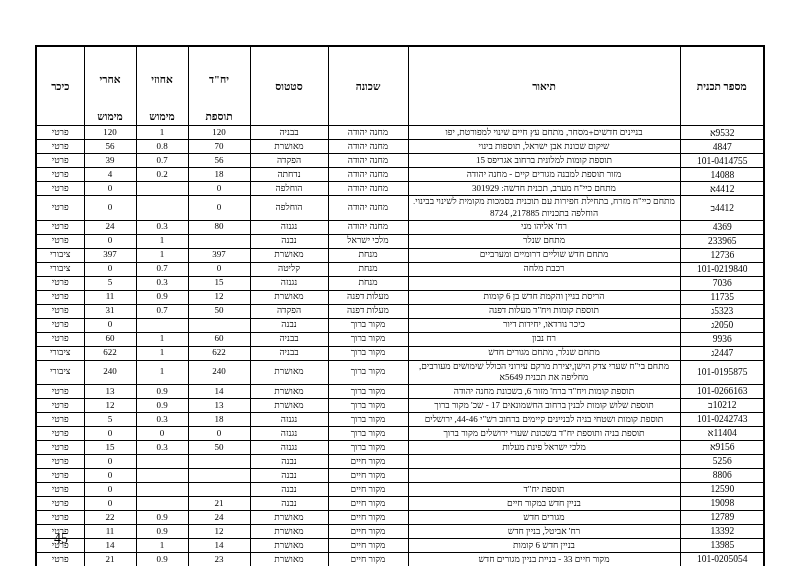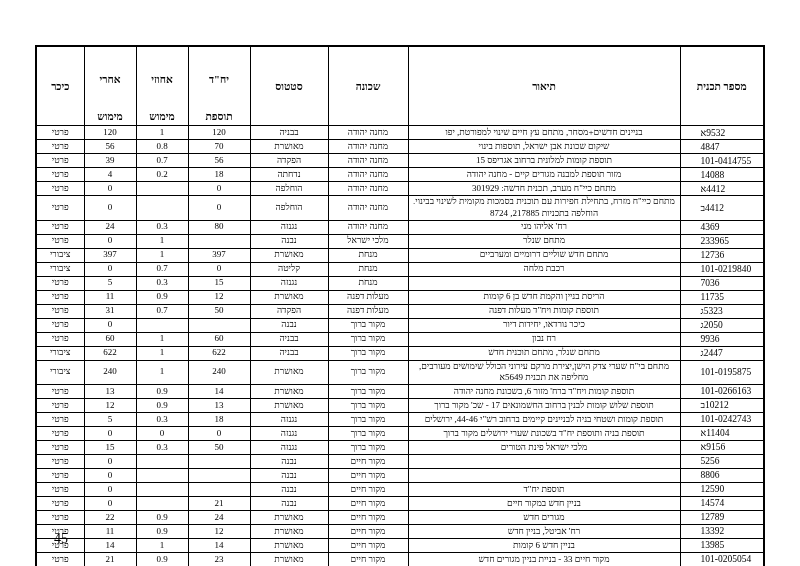--- a/index.html
+++ b/index.html
@@ -49,23 +49,23 @@
   }
   table.plans td {
     font-size: 9px;
     line-height: 1.3;
     height: 13px;
     text-align: center;
     white-space: normal;
     word-wrap: break-word;
   }
   table.plans td.col-plan {
-    text-align: left;
+    text-align: center;
     direction: rtl;
-    padding-left: 20px;
+    padding-left: 4px;
     font-size: 9.5px;
   }
   table.plans td.col-desc { text-align: center; }
   th .hline { display: block; margin-top: 24px; }
   .page-number {
     position: absolute;
     left: 54px;
     top: 531px;
     font-size: 14px;
     direction: ltr;
@@ -263,21 +263,21 @@
             <td class="col-desc">רח נבון</td>
             <td class="col-neighborhood">מקור ברוך</td>
             <td class="col-status">בבניה</td>
             <td class="col-units">60</td>
             <td class="col-pct">1</td>
             <td class="col-after">60</td>
             <td class="col-ownership">פרטי</td>
           </tr>
           <tr>
             <td class="col-plan">2447ג</td>
-            <td class="col-desc">מתחם שנלר, מתחם תוכנית חדש</td>
+            <td class="col-desc">מתחם שנלר, מתחם מגורים חדש</td>
             <td class="col-neighborhood">מקור ברוך</td>
             <td class="col-status">בבניה</td>
             <td class="col-units">622</td>
             <td class="col-pct">1</td>
             <td class="col-after">622</td>
             <td class="col-ownership">ציבורי</td>
           </tr>
           <tr>
             <td class="col-plan">101-0195875</td>
             <td class="col-desc">מתחם בי"ח שערי צדק הישן,יצירת מרקם עירוני הכולל שימושים מעורבים, מחליפה את תכנית 5649א</td>
@@ -323,21 +323,21 @@
             <td class="col-desc">תוספת בניה ותוספת יח"ד בשכונת שערי ירושלים מקור ברוך</td>
             <td class="col-neighborhood">מקור ברוך</td>
             <td class="col-status">נגנזה</td>
             <td class="col-units">0</td>
             <td class="col-pct">0</td>
             <td class="col-after">0</td>
             <td class="col-ownership">פרטי</td>
           </tr>
           <tr>
             <td class="col-plan">9156א</td>
-            <td class="col-desc">מלכי ישראל פינת הטורים</td>
+            <td class="col-desc">מלכי ישראל פינת מעלות</td>
             <td class="col-neighborhood">מקור ברוך</td>
             <td class="col-status">נגנזה</td>
             <td class="col-units">50</td>
             <td class="col-pct">0.3</td>
             <td class="col-after">15</td>
             <td class="col-ownership">פרטי</td>
           </tr>
           <tr>
             <td class="col-plan">5256</td>
             <td class="col-desc"></td>
@@ -362,21 +362,21 @@
             <td class="col-plan">12590</td>
             <td class="col-desc">תוספת יח"ד</td>
             <td class="col-neighborhood">מקור חיים</td>
             <td class="col-status">נבנה</td>
             <td class="col-units"></td>
             <td class="col-pct"></td>
             <td class="col-after">0</td>
             <td class="col-ownership">פרטי</td>
           </tr>
           <tr>
-            <td class="col-plan">14574</td>
+            <td class="col-plan">19098</td>
             <td class="col-desc">בניין חדש במקור חיים</td>
             <td class="col-neighborhood">מקור חיים</td>
             <td class="col-status">נבנה</td>
             <td class="col-units">21</td>
             <td class="col-pct"></td>
             <td class="col-after">0</td>
             <td class="col-ownership">פרטי</td>
           </tr>
           <tr>
             <td class="col-plan">12789</td>

